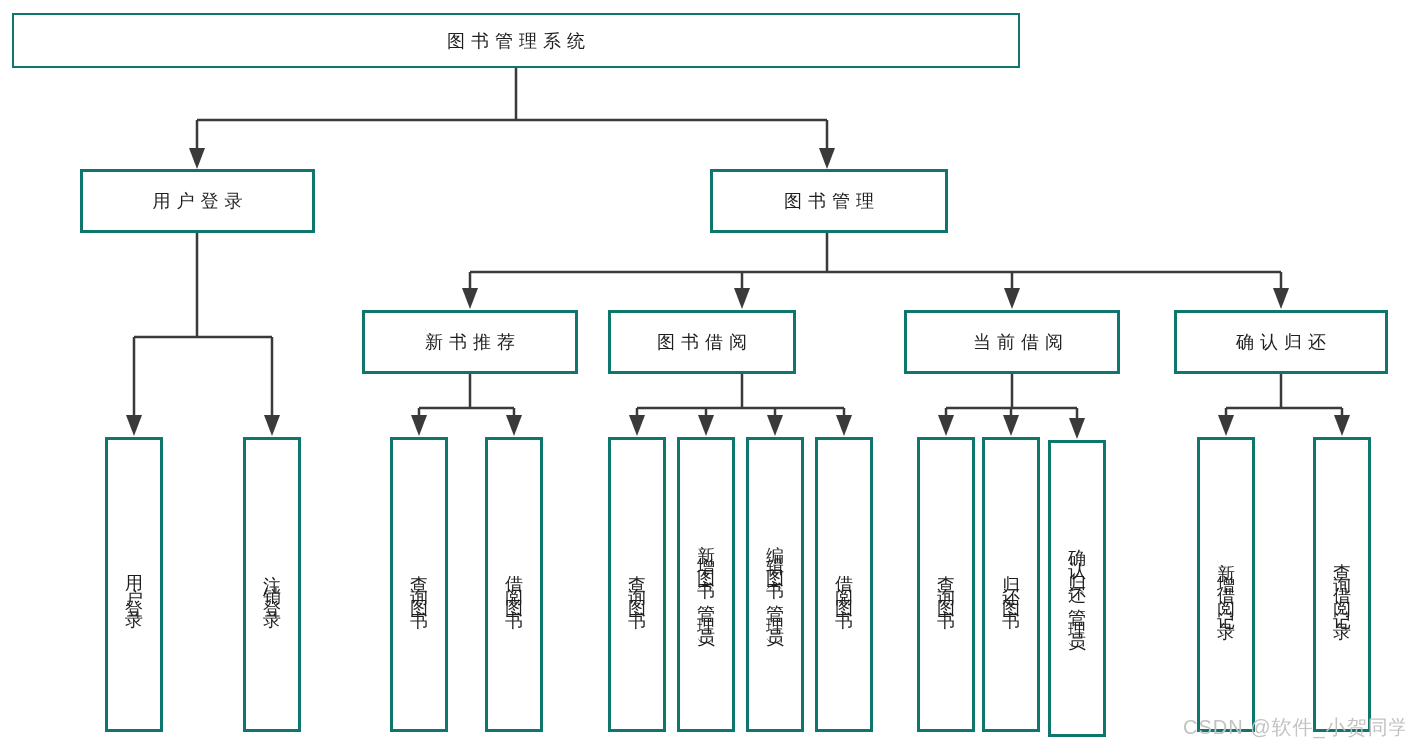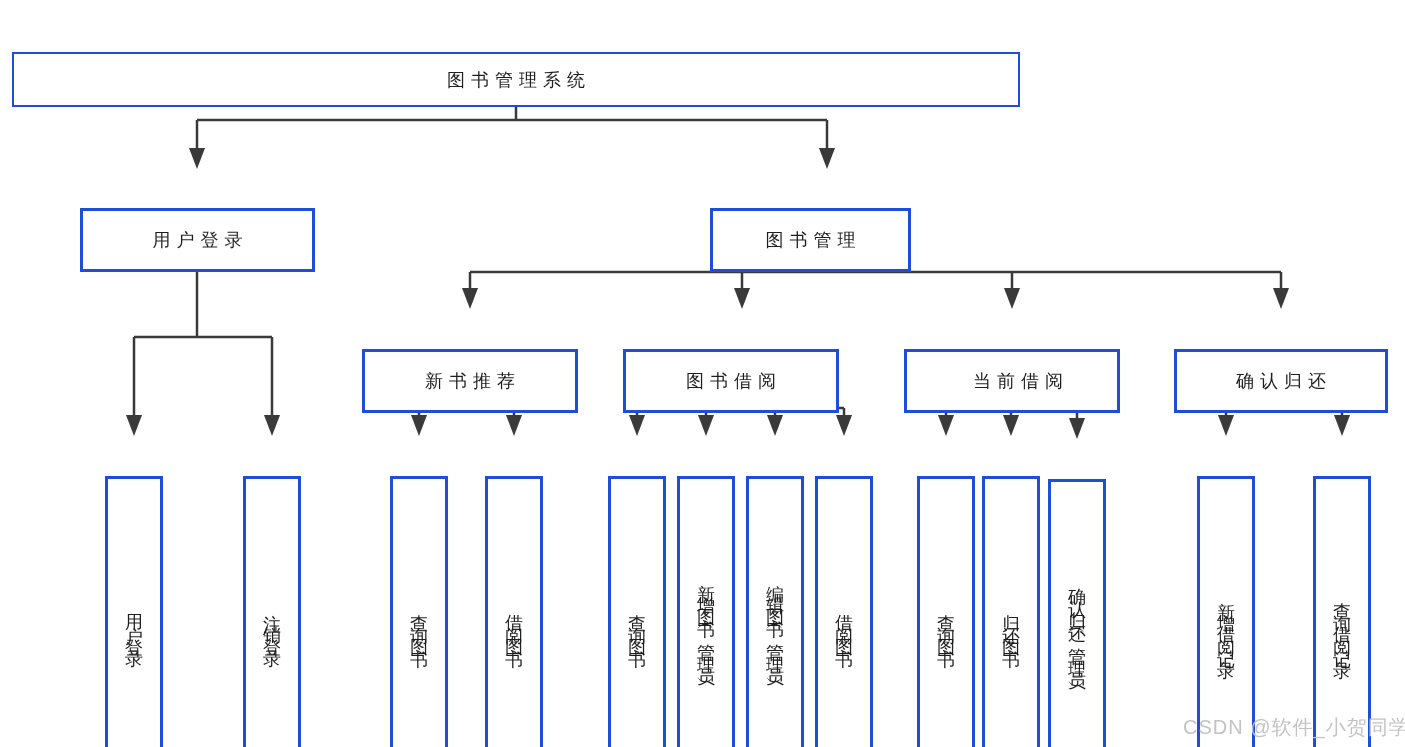--- a/index.html
+++ b/index.html
@@ -18,26 +18,25 @@
   #connectors {
     position: absolute;
     left: 0;
     top: 0;
     width: 1405px;
     height: 747px;
   }
   .node {
     position: absolute;
     box-sizing: border-box;
-    border: 3px solid #1d4ed8;
+    border: 3px solid #0f766e;
     background: #ffffff;
     display: flex;
     align-items: center;
     justify-content: center;
-    margin-top: 39px;
   }
   .node.root {
     border-width: 2px;
   }
   .node span {
     color: #1e1e1e;
     font-size: 18px;
     letter-spacing: 6px;
     text-indent: 6px;
     white-space: nowrap;
@@ -116,28 +115,28 @@
     <polygon fill="#3a3a3a" points="1334,415 1350,415 1342,436"></polygon>
   </svg>
 
   <div class="node root" style="left:12px; top:13px; width:1008px; height:55px;">
     <span>图书管理系统</span>
   </div>
 
   <div class="node" style="left:80px; top:169px; width:235px; height:64px;">
     <span>用户登录</span>
   </div>
-  <div class="node" style="left:710px; top:169px; width:201px; height:64px;">
+  <div class="node" style="left:710px; top:169px; width:238px; height:64px;">
     <span>图书管理</span>
   </div>
 
   <div class="node" style="left:362px; top:310px; width:216px; height:64px;text-align:center;">
     <span>新书推荐</span>
   </div>
-  <div class="node" style="left:623px; top:310px; width:216px; height:64px;text-align:right;">
+  <div class="node" style="left:608px; top:310px; width:188px; height:64px;text-align:right;">
     <span>图书借阅</span>
   </div>
   <div class="node" style="left:904px; top:310px; width:216px; height:64px;padding-left:12px;">
     <span>当前借阅</span>
   </div>
   <div class="node" style="left:1174px; top:310px; width:214px; height:64px;">
     <span>确认归还</span>
   </div>
 
   <div class="node leaf" style="left:105px; top:437px; width:58px; height:295px;">

